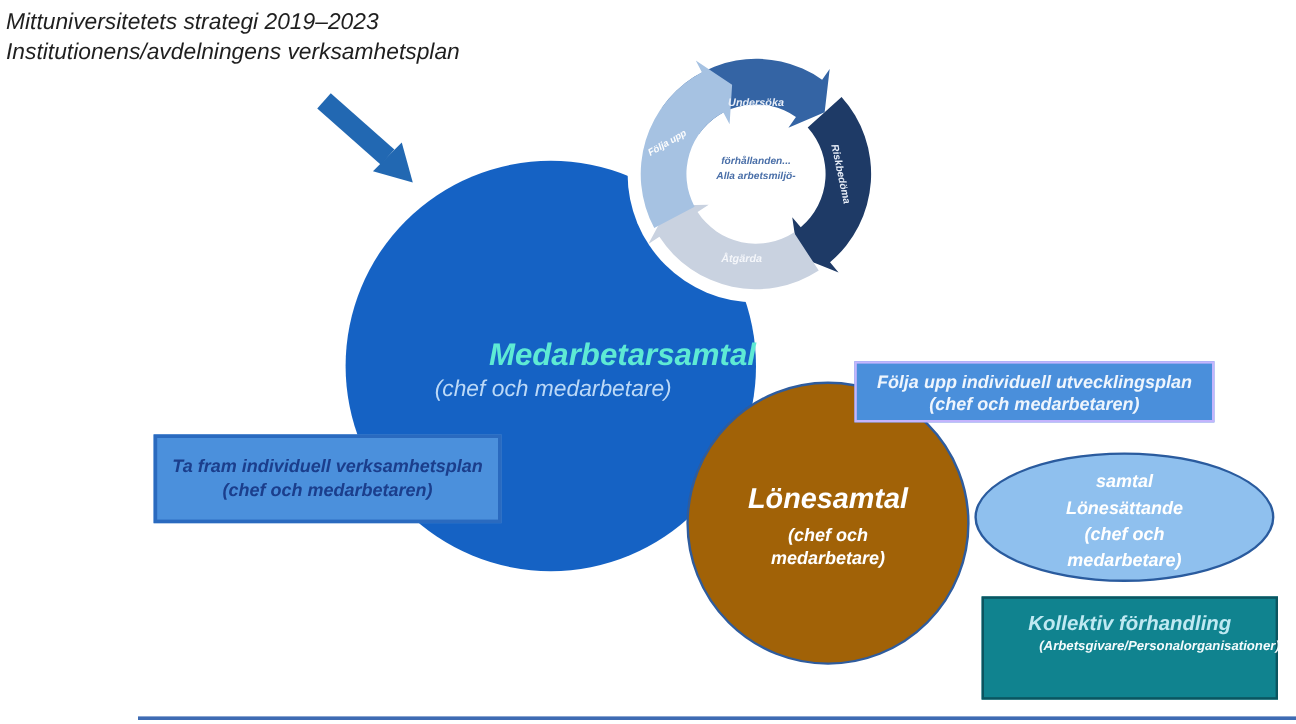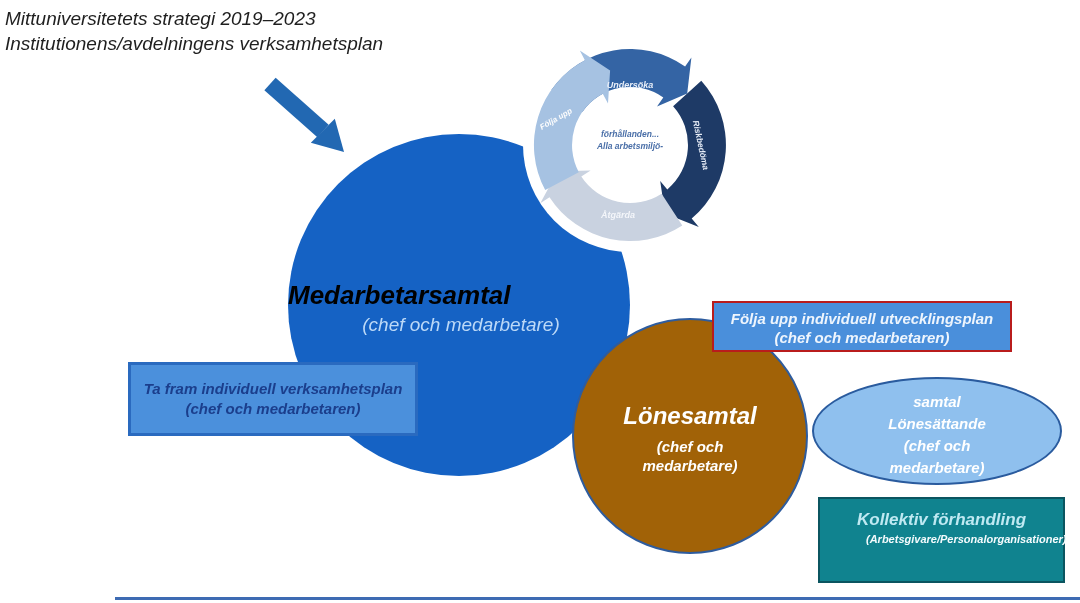--- a/index.html
+++ b/index.html
@@ -20,40 +20,40 @@
   .cycle-label{position:absolute;font-weight:bold;color:#f2f6fb;white-space:nowrap;}
   .lbl-undersoka{left:0;right:0;top:50px;text-align:center;font-size:9px;color:#e8eef8;}
   .lbl-riskbedoma{left:186px;top:115px;font-size:8.5px;transform:translate(-50%,-50%) rotate(78deg);color:#e8eef8;}
   .lbl-atgarda{left:0;right:0;top:180px;text-align:center;font-size:9px;color:#f4f6fa;transform:translateX(-12px);}
   .lbl-foljaupp{left:41px;top:89px;font-size:8px;transform:translate(-50%,-50%) rotate(-30deg);color:#fdfdfd;}
   .cycle-center{left:0;right:0;top:98px;text-align:center;font-size:8.5px;line-height:12px;
     font-weight:600;color:#4a6fa8;}
   
   .circle-dark{left:288px;top:134px;width:342px;height:342px;border-radius:50%;
     background:#1562c4;z-index:1;}
-  .circle-dark .title{position:absolute;left:0;right:0;top:146px;text-align:left;
-    font-size:26px;font-weight:bold;color:#000000;}
+  .circle-dark .title{position:absolute;left:0;right:0;top:146px;text-align:right;
+    font-size:26px;font-weight:bold;color:#5eead4;}
   .circle-dark .subtitle{position:absolute;left:4px;right:0;top:180px;text-align:center;
     font-size:19px;color:#bcd9f7;}
   
   .circle-light{left:572px;top:318px;width:236px;height:236px;border-radius:50%;
     background:#a16207;border:2px solid #2e5c9e;box-sizing:border-box;z-index:4;}
   .circle-light .title{position:absolute;left:0;right:0;top:82px;text-align:center;
     font-size:24px;font-weight:bold;color:#ffffff;}
   .circle-light .sub{position:absolute;left:0;right:0;text-align:center;
     font-size:15px;font-weight:bold;color:#ffffff;}
   .circle-light .sub1{top:118px;}
   .circle-light .sub2{top:137px;}
   
   .rect{box-sizing:border-box;text-align:center;font-weight:bold;}
   .rect-left{left:128px;top:362px;width:290px;height:74px;background:#4b90dc;
     border:3px solid #2a6abf;z-index:5;padding-top:14px;
     font-size:15px;line-height:20px;color:#1b3e8c;}
   .rect-right{left:712px;top:301px;width:300px;height:51px;background:#4a8fdb;
-    border:2px solid #b91c1c;z-index:5;padding-top:6px;
+    border:2px solid #c4b5fd;z-index:5;padding-top:6px;
     font-size:15px;line-height:19px;color:#eef5fd;}
   
   .ellipse{left:812px;top:377px;width:250px;height:108px;border-radius:50%;
     background:#8fc0ee;border:2px solid #2a5b9e;box-sizing:border-box;z-index:2;
     text-align:center;font-size:15px;font-weight:bold;color:#ffffff;line-height:22px;
     padding-top:12px;}
   
   .rect-teal{left:818px;top:497px;width:243px;height:71px;background:#10838f;
     border:2px solid #0b5560;z-index:2;text-align:center;padding-top:11px;}
   .rect-teal .l1{font-size:17px;font-weight:bold;color:#bfe9f2;}

